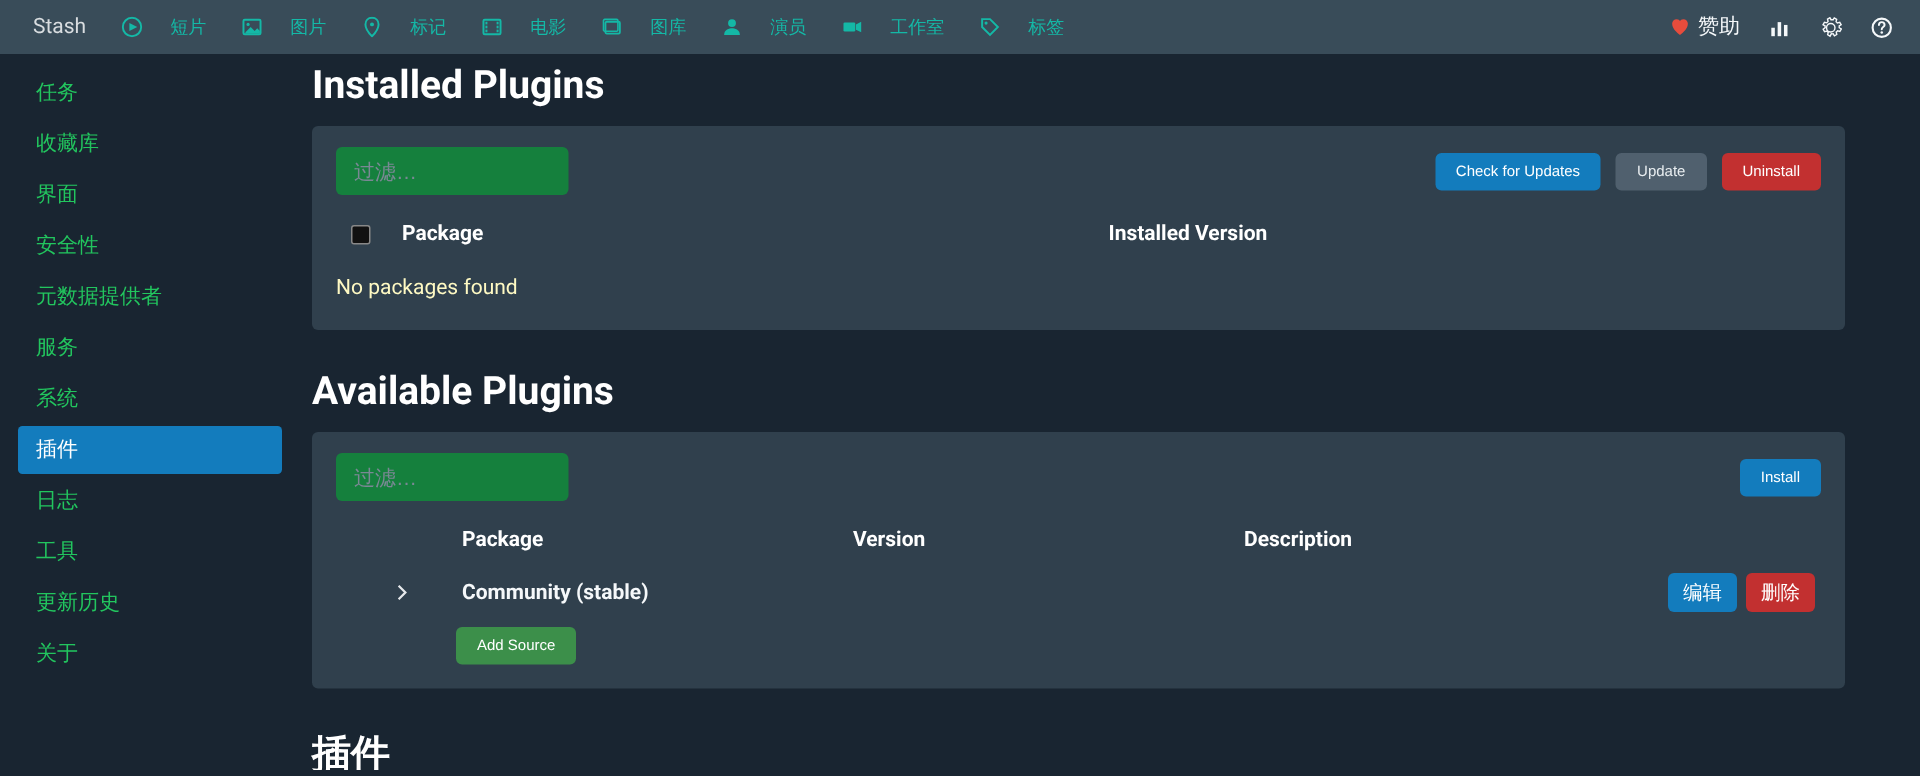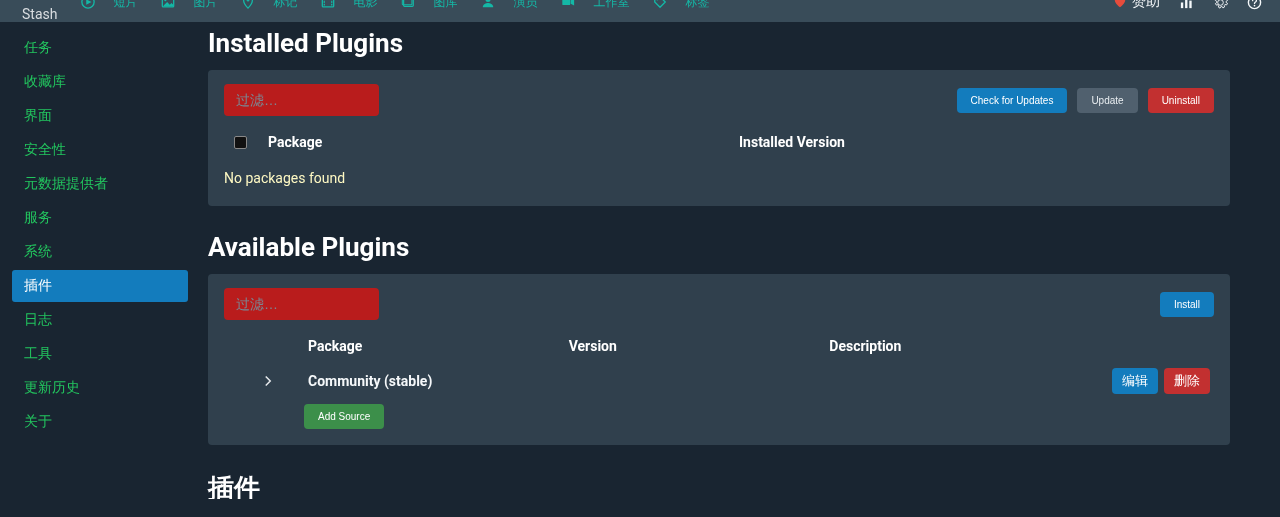--- a/index.html
+++ b/index.html
@@ -8,22 +8,22 @@
     background: #192531;
     color: #f5f8fa;
     font-size: 14px;
     width: 1280px;
     height: 517px;
     overflow: hidden;
   }
   
   .topnav {
     display: flex;
-    align-items: flex-end;
-    height: 22px;
+    align-items: center;
+    height: 36px;
     background: #394c59;
     padding: 0 10px;
   }
   .brand {
     padding: 0 12px;
     color: #d9dde0;
     font-size: 14px;
   }
   .nav-items { display: flex; align-items: center; }
   .nav-item {
@@ -88,21 +88,21 @@
     padding: 14px 16px 16px 16px;
     margin-bottom: 26px;
   }
   .card-row1 {
     display: flex;
     align-items: center;
     gap: 10px;
     margin-bottom: 14px;
   }
   .filter-input {
-    background: #b91c1c;
+    background: #15803d;
     border: none;
     color: #ccc;
     padding: 8px 12px;
     border-radius: 4px;
     width: 155px;
     font-size: 14px;
     outline: none;
   }
   .filter-input::placeholder { color: #7a8894; }
   .btn {

